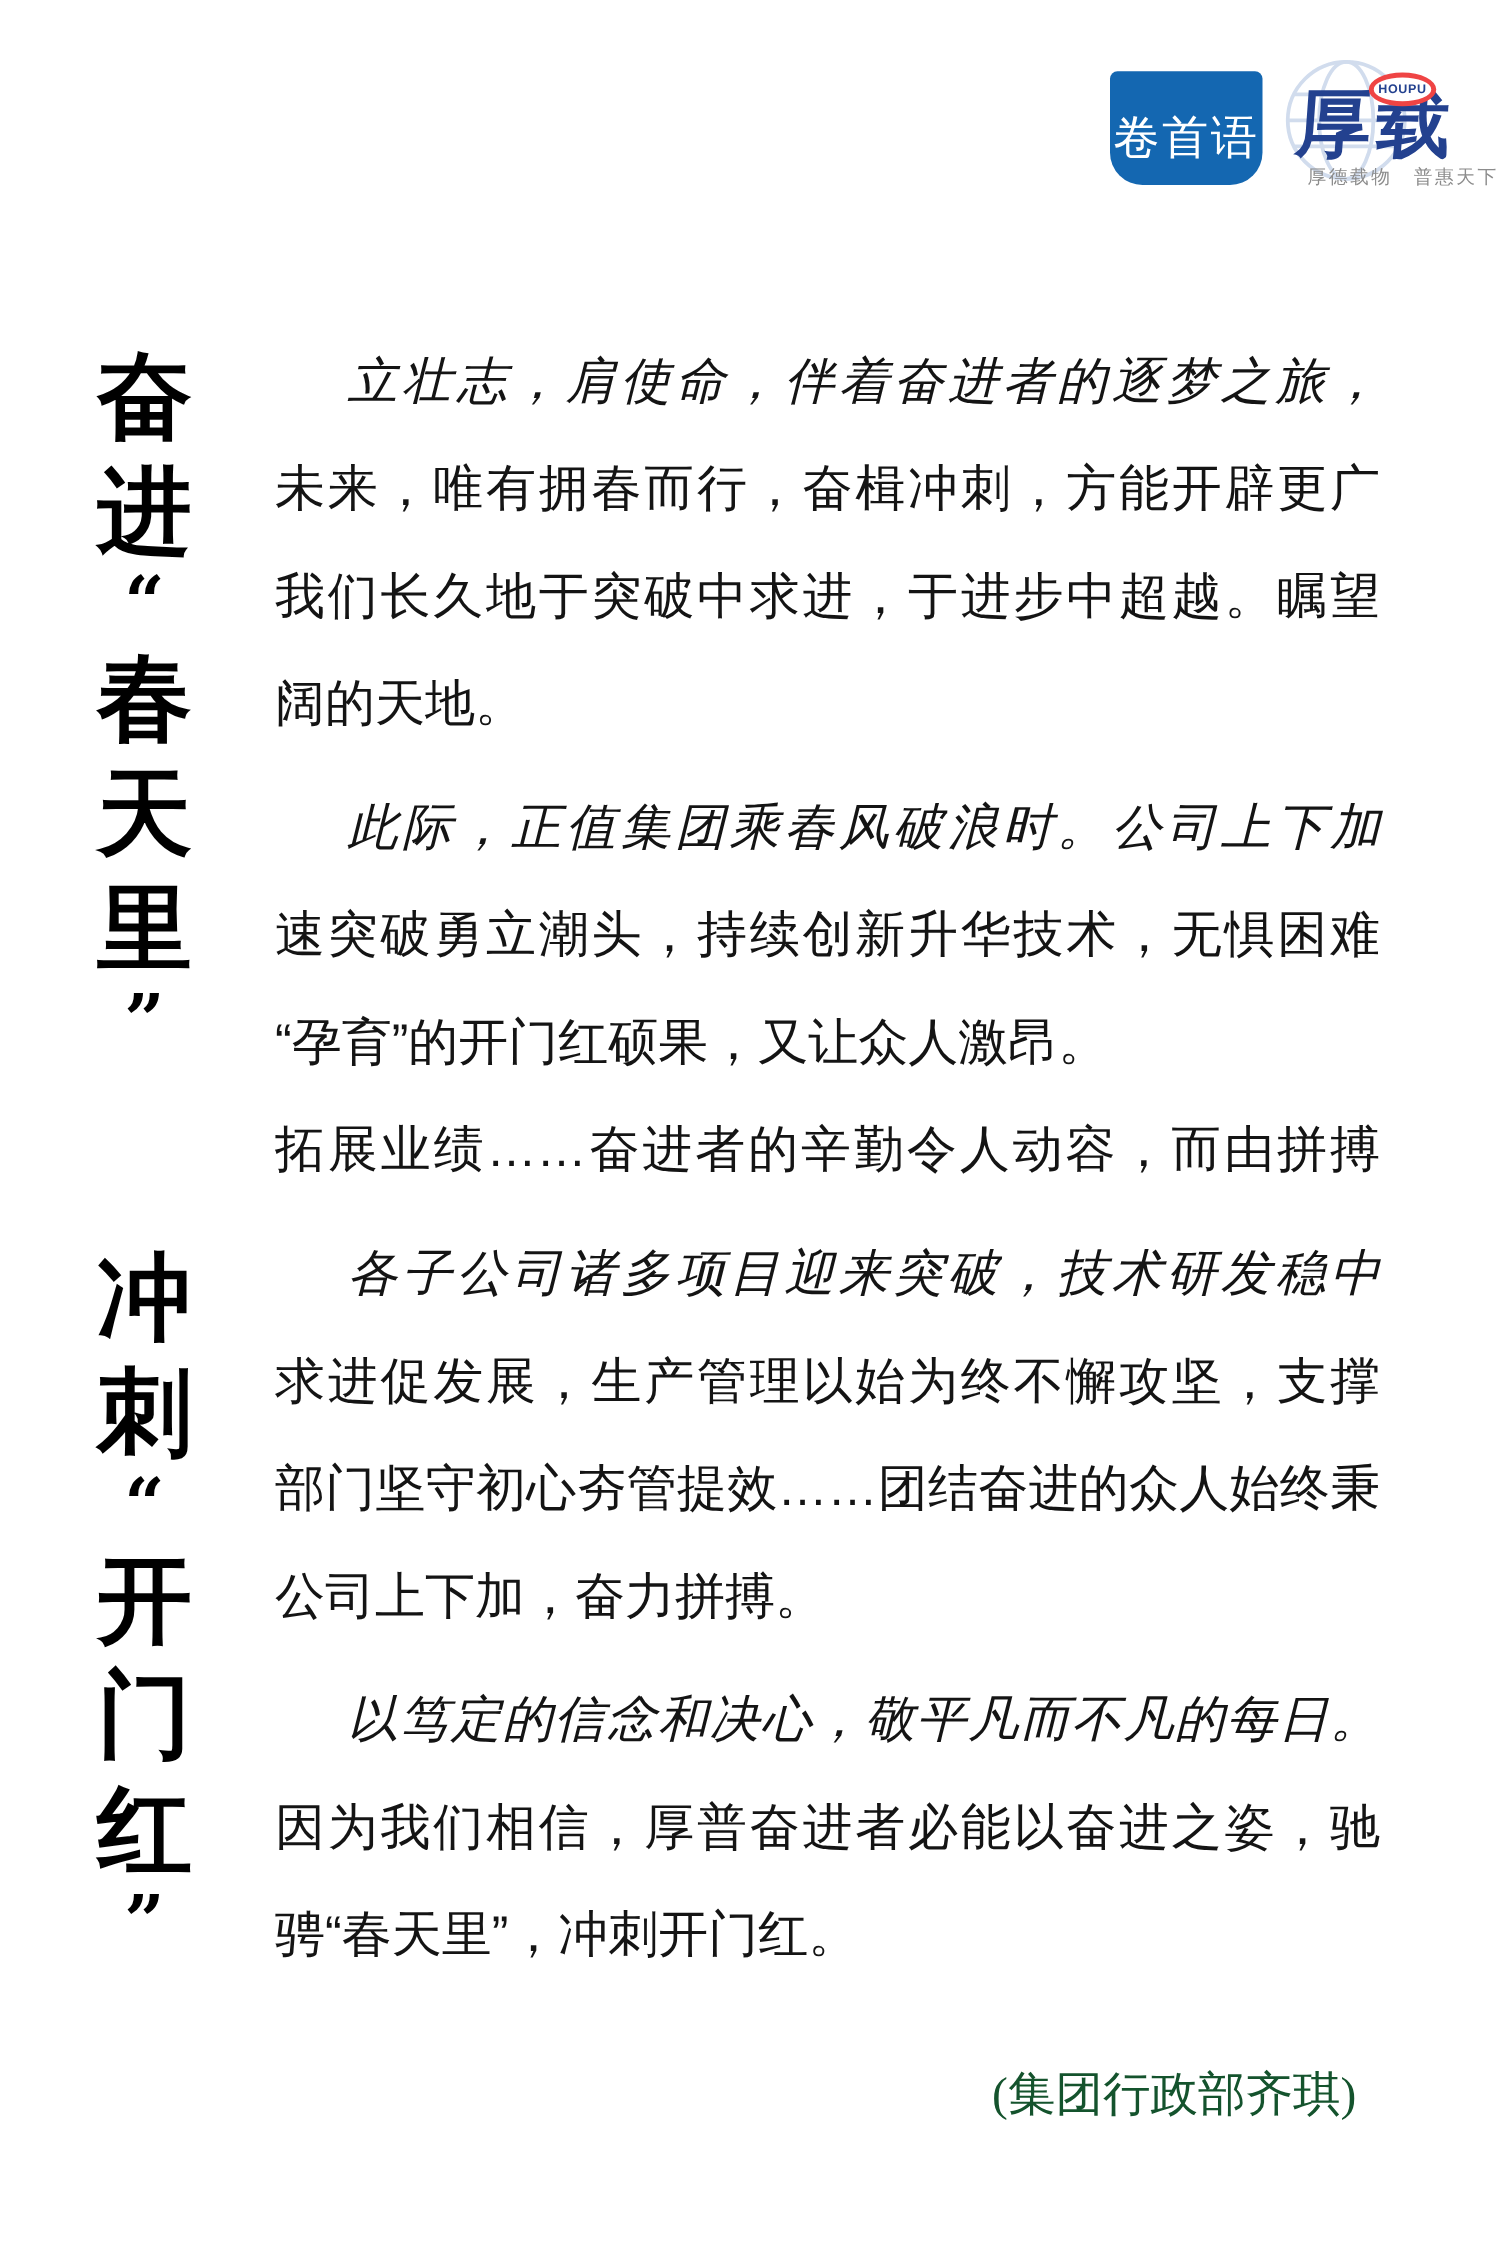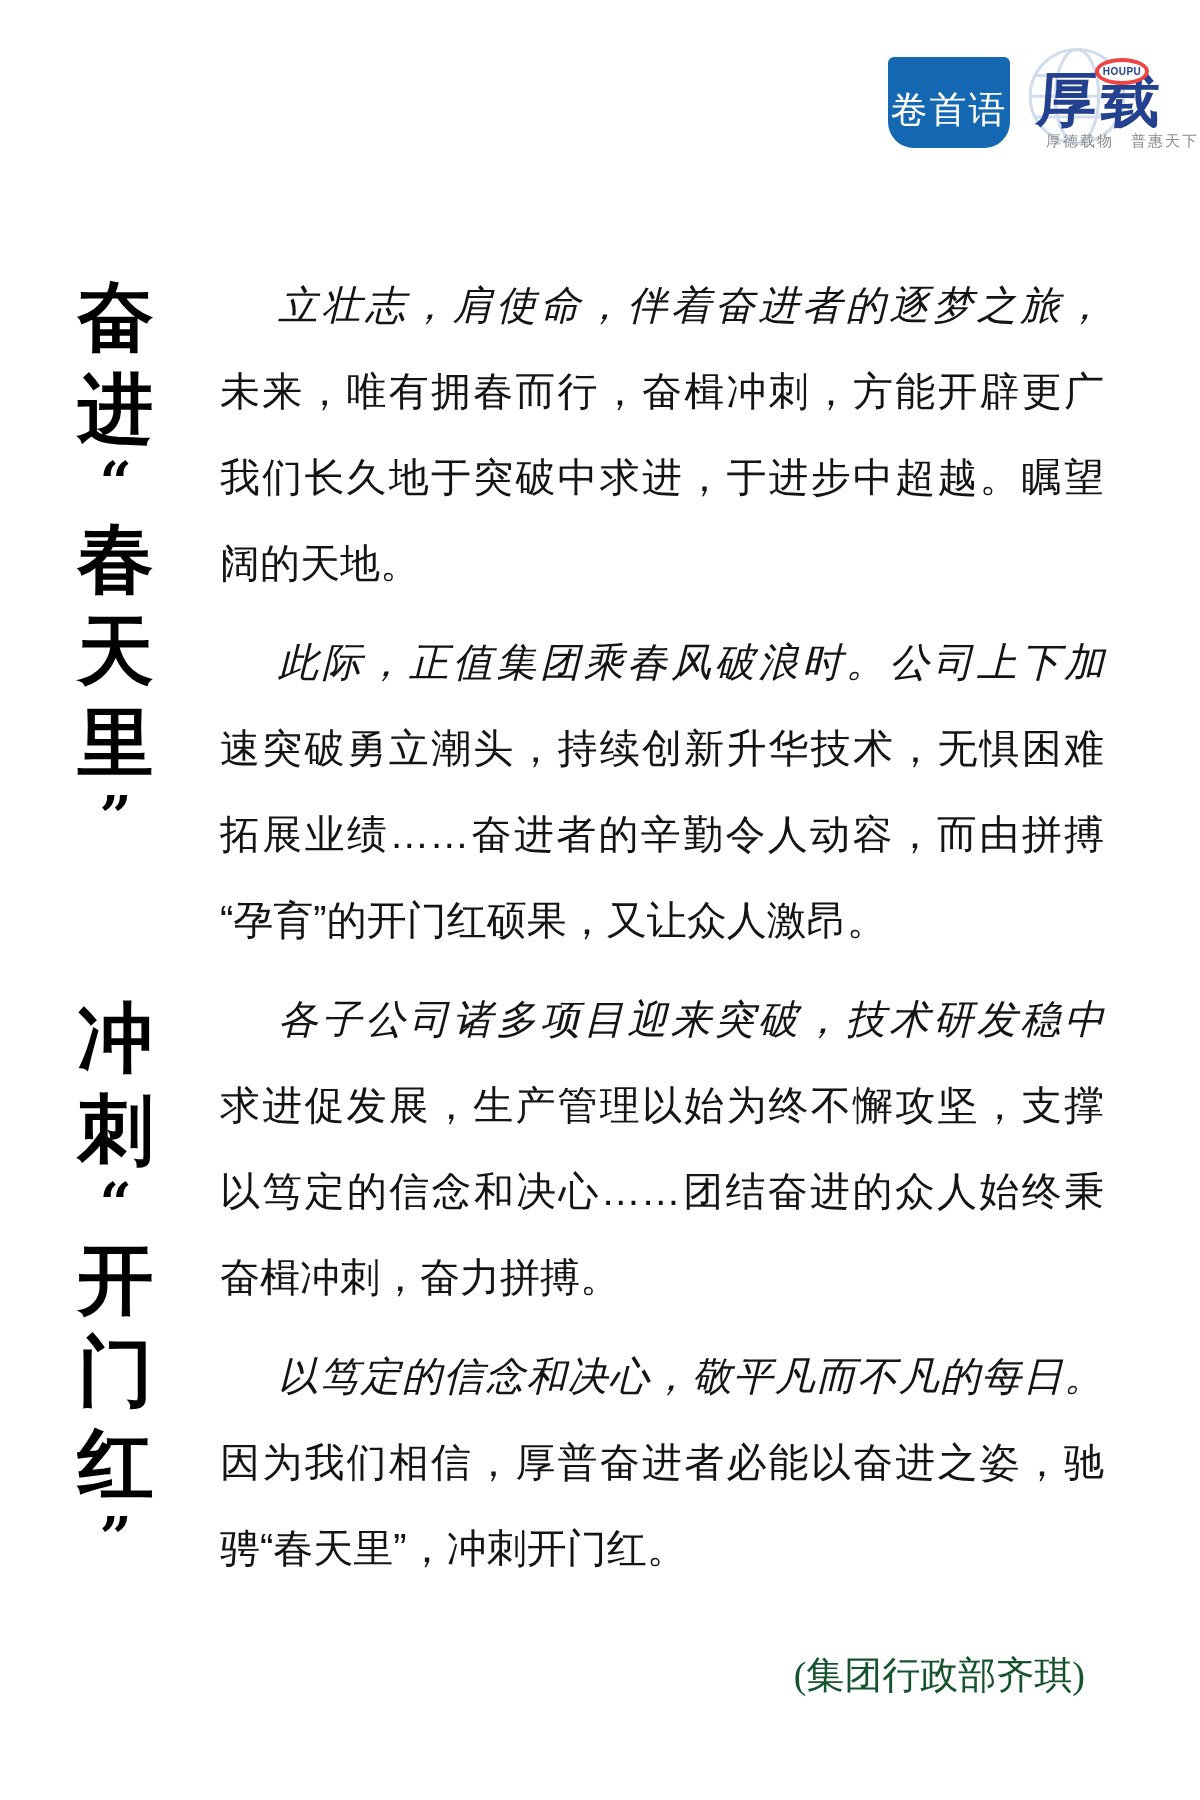--- a/index.html
+++ b/index.html
@@ -188,28 +188,28 @@
   <main class="article">
     <div class="para">
       <div class="line indent">立壮志，肩使命，伴着奋进者的逐梦之旅，</div>
       <div class="line">未来，唯有拥春而行，奋楫冲刺，方能开辟更广</div>
       <div class="line">我们长久地于突破中求进，于进步中超越。瞩望</div>
       <div class="line last">阔的天地。</div>
     </div>
     <div class="para">
       <div class="line indent">此际，正值集团乘春风破浪时。公司上下加</div>
       <div class="line">速突破勇立潮头，持续创新升华技术，无惧困难</div>
+      <div class="line last">“孕育”的开门红硕果，又让众人激昂。</div>
       <div class="line">拓展业绩……奋进者的辛勤令人动容，而由拼搏</div>
-      <div class="line last">“孕育”的开门红硕果，又让众人激昂。</div>
     </div>
     <div class="para">
       <div class="line indent">各子公司诸多项目迎来突破，技术研发稳中</div>
       <div class="line">求进促发展，生产管理以始为终不懈攻坚，支撑</div>
-      <div class="line">以笃定的信念和决心……团结奋进的众人始终秉</div>
-      <div class="line last">奋楫冲刺，奋力拼搏。</div>
+      <div class="line">部门坚守初心夯管提效……团结奋进的众人始终秉</div>
+      <div class="line last">公司上下加，奋力拼搏。</div>
     </div>
     <div class="para">
       <div class="line indent">以笃定的信念和决心，敬平凡而不凡的每日。</div>
       <div class="line">因为我们相信，厚普奋进者必能以奋进之姿，驰</div>
       <div class="line last">骋“春天里”，冲刺开门红。</div>
     </div>
   </main>
 
   <div class="signature">(集团行政部齐琪)</div>
 

